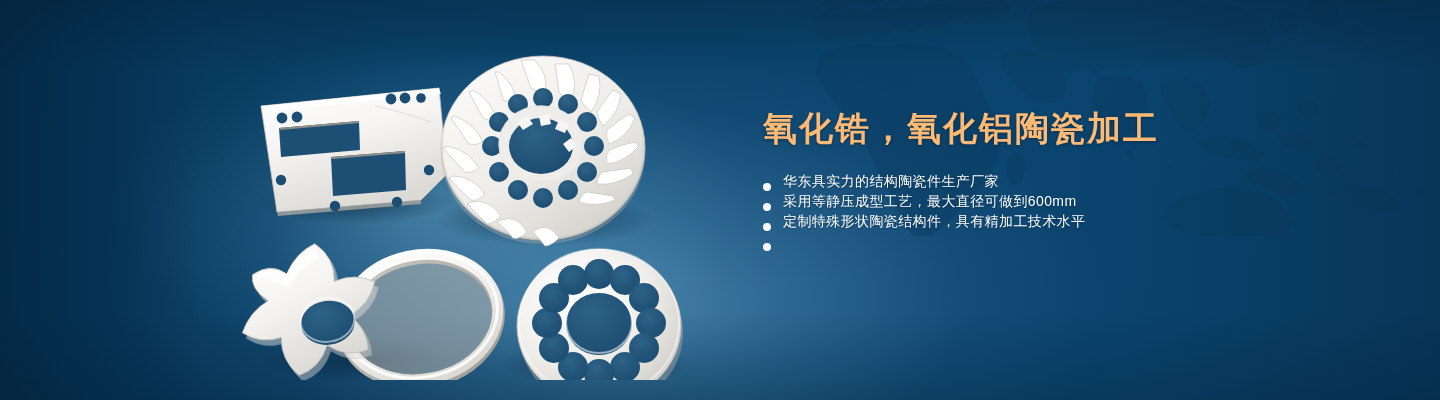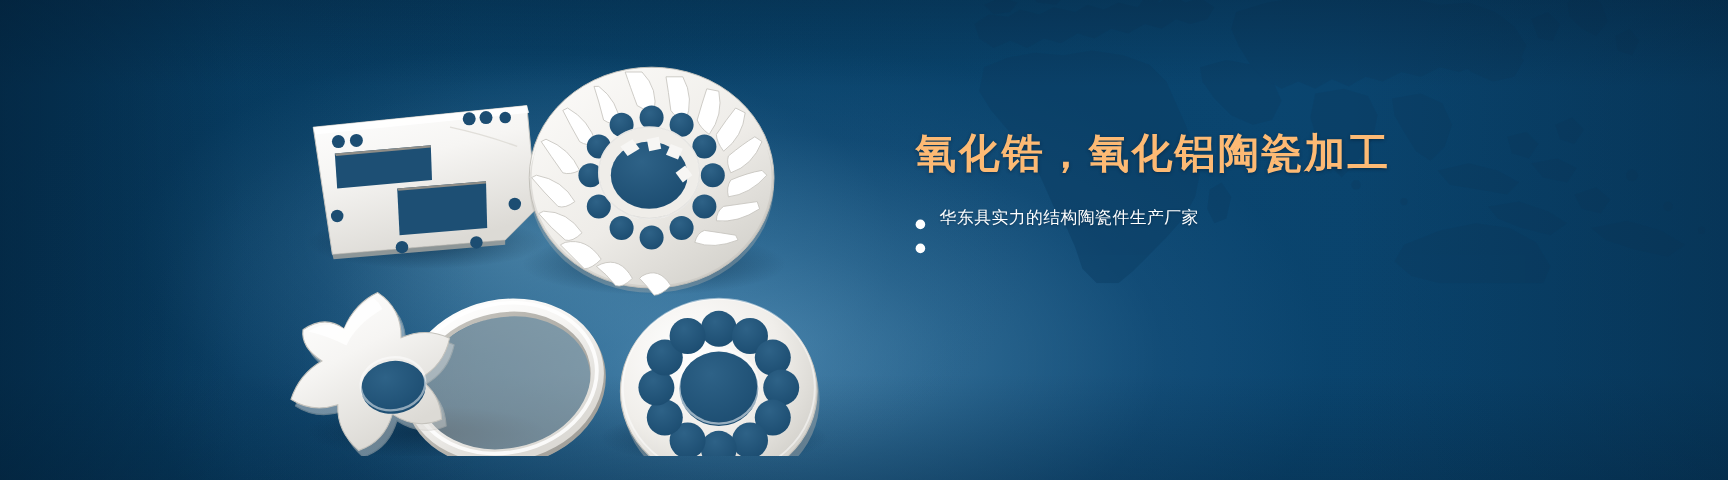--- a/index.html
+++ b/index.html
@@ -338,17 +338,25 @@
 
   <div class="text-block">
     <h1 class="headline">氧化锆，氧化铝陶瓷加工</h1>
     <ul class="bullets">
       <li>
         <span class="bullet-dot"></span>
         <span class="bullet-text">华东具实力的结构陶瓷件生产厂家</span>
       </li>
       <li>
         <span class="bullet-dot"></span>
+        <span class="bullet-text">采用等静压成型工艺，最大直径可做到600mm</span>
+      </li>
+      <li>
+        <span class="bullet-dot"></span>
+        <span class="bullet-text">定制特殊形状陶瓷结构件，具有精加工技术水平</span>
+      </li>
+      <li>
+        <span class="bullet-dot"></span>
       </li>
     </ul>
   </div>
 
 </div>
 
 </body></html>

